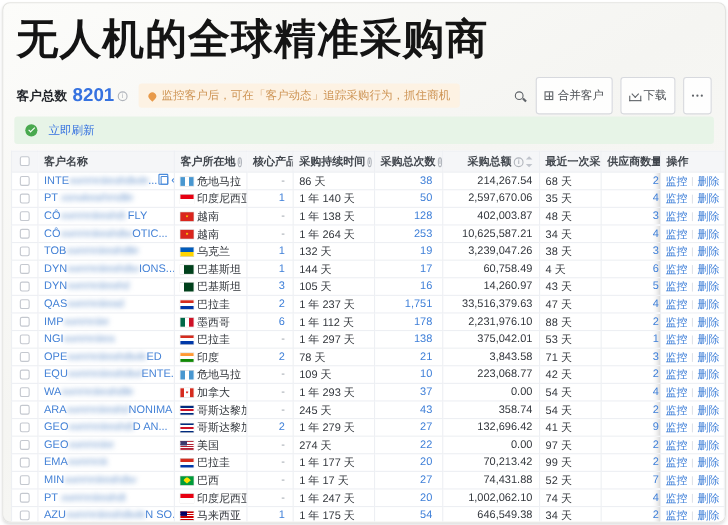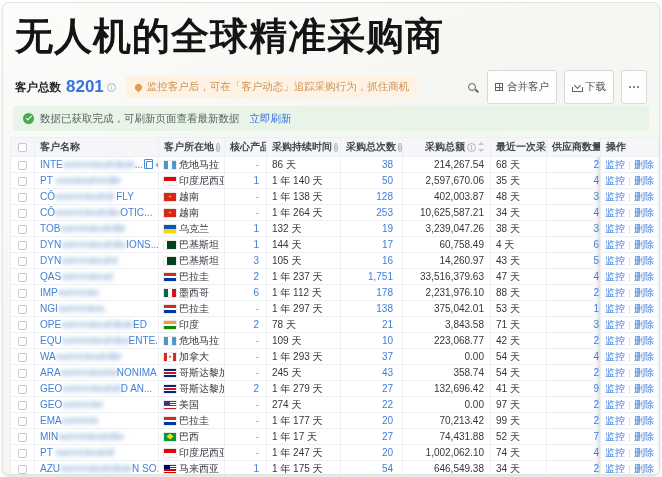--- a/index.html
+++ b/index.html
@@ -124,21 +124,20 @@
           </button>
         <button class="btn">
             <span class="ic-more"></span>
           </button>
       </span>
     </div>
   </div>
 
   <div class="notice">
     <span class="ic-check"></span>
-    <span>数据已获取完成，可刷新页面查看最新数据</span>
     <a class="refresh">立即刷新</a>
   </div>
 
   <div class="twrap">
     <table>
       <colgroup>
         <col style="width:24px">
           <col style="width:124px">
           <col style="width:66px">
           <col style="width:42px">

